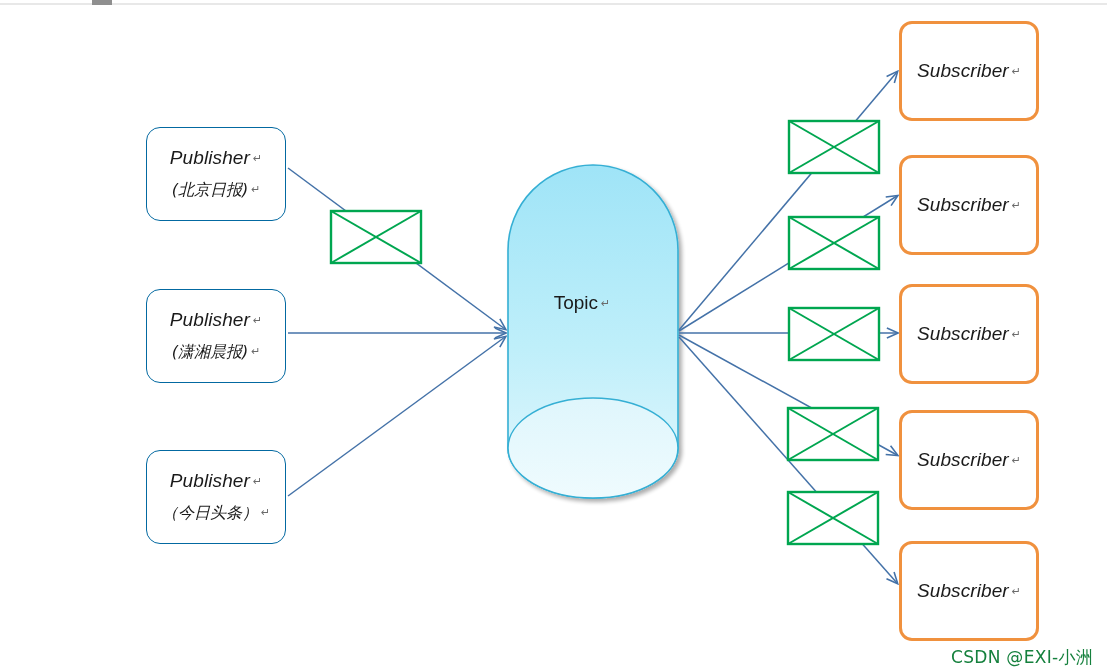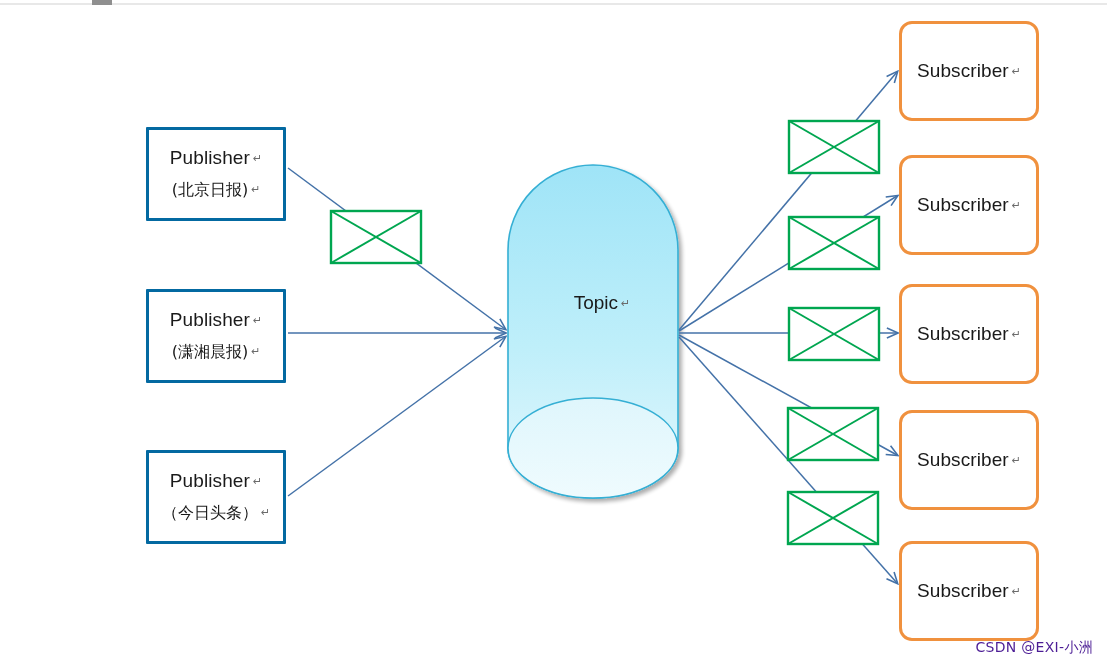--- a/index.html
+++ b/index.html
@@ -49,24 +49,25 @@
   
   .node {
     position: absolute;
     box-sizing: border-box;
     background: #ffffff;
     display: flex;
     flex-direction: column;
     justify-content: center;
     text-align: center;
     color: #1a1a1a;
+    font-style: italic;
   }
   .publisher {
-    border: 3px solid #0369a1;
-    border-radius: 1px;
+    border: 1px solid #0369a1;
+    border-radius: 14px;
   }
   .subscriber {
     border: 3.5px solid #F0913E;
     border-radius: 13px;
   }
   .node .line1 {
     font-size: 19px;
     letter-spacing: 0.1px;
     white-space: nowrap;
   }
@@ -87,30 +88,29 @@
   
   #topic-label {
     position: absolute;
     left: 508px;
     top: 292px;
     width: 148px;
     text-align: center;
     font-size: 19px;
     color: #1a1a1a;
     pointer-events: none;
-    padding-left: 20px;
   }
 
   
   #watermark {
     position: absolute;
     right: 14px;
-    bottom: 12px;
-    font-size: 14px;
-    color: #4c1d95;
+    bottom: 0;
+    font-size: 17px;
+    color: #15803d;
     font-family: "DejaVu Sans", "Liberation Sans", sans-serif;
     letter-spacing: 0.3px;
   }
 </style>
 </head>
 <body>
 
 <div id="canvas">
 
   <div id="scroll-strip">

